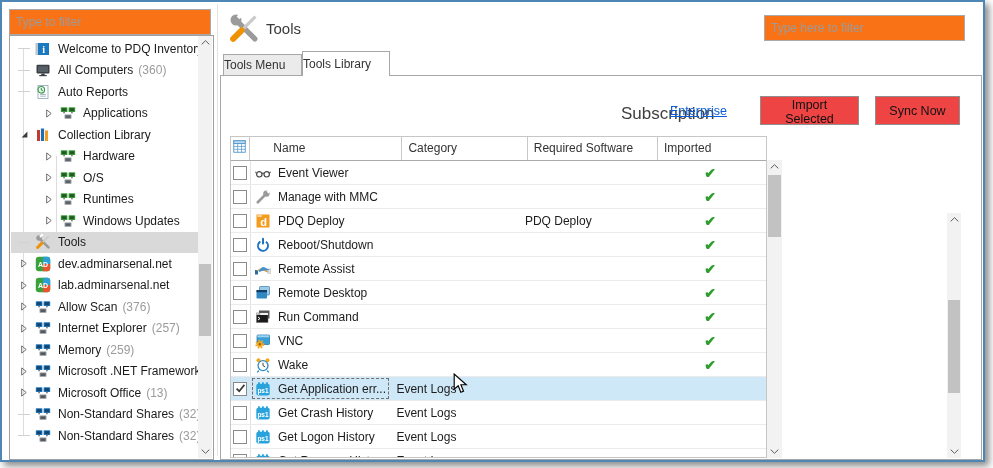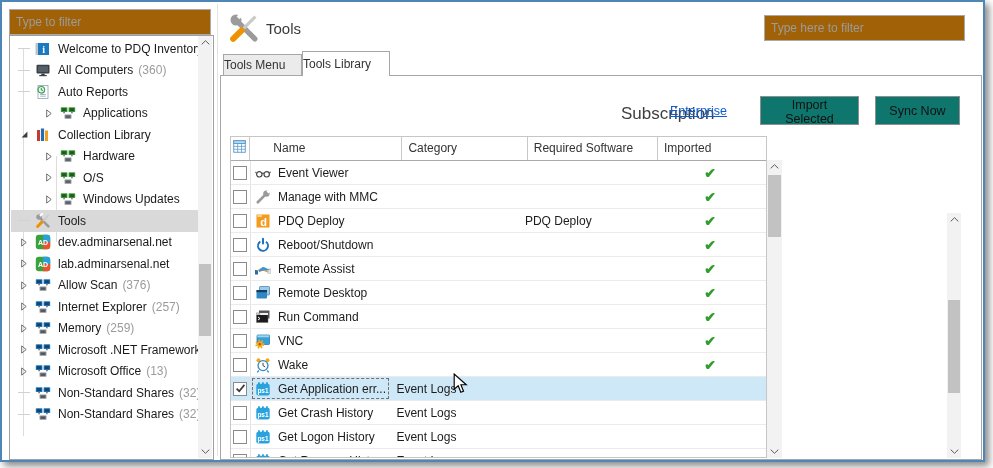--- a/index.html
+++ b/index.html
@@ -2,21 +2,21 @@
 <html><head>
 <meta charset="utf-8">
 <style>
   html,body{margin:0;padding:0;background:#fdfdfd;}
   body{position:relative;width:993px;height:468px;overflow:hidden;
        font-family:"Liberation Sans",sans-serif;font-size:12px;color:#1c1c1c;}
   .window{position:absolute;left:0;top:0;width:985px;height:462px;box-sizing:border-box;
           border:2px solid #4e86b5;background:#fff;box-shadow:4px 4px 7px rgba(0,0,0,.45);}
   .window > *{position:absolute;}
   
-  .filter{box-sizing:border-box;border:1px solid #a9a9a9;background:#a16207;font:12px "Liberation Sans",sans-serif;
+  .filter{box-sizing:border-box;border:1px solid #a9a9a9;background:#f97316;font:12px "Liberation Sans",sans-serif;
           padding:12px 6px;color:#222;outline:none;}
   .filter::placeholder{color:#9b9b9b;}
   .sidebar-filter{left:7px;top:7px;width:202px;height:23px;}
   .top-filter{left:762px;top:13px;width:201px;height:23px;}
   
   .vsep{left:215px;top:2px;width:1px;height:452px;background:#e3e3e3;}
   .tree{left:7px;top:33px;width:205px;height:425px;box-sizing:border-box;border:1px solid #a0a0a0;background:#fff;overflow:hidden;}
   .tree-rows{position:absolute;left:1px;top:0;right:15px;bottom:1px;padding-top:2px;overflow:hidden;z-index:1;}
   .guide{position:absolute;background:#dcdcdc;width:1px;z-index:0;}
   .g-main{left:13px;top:13px;height:387px;}
@@ -47,21 +47,21 @@
   .hdr-icon{left:226px;top:10px;width:32px;height:32px;}
   .hdr-title{left:264px;top:18px;font-size:15px;color:#3a3a3a;}
   
   .panel{left:218px;top:73px;width:762px;height:385px;box-sizing:border-box;border:1px solid #a7a7a7;background:#fff;z-index:1;}
   .tab{box-sizing:border-box;color:#333;}
   .tab-inactive{left:221px;top:52px;width:79px;height:22px;line-height:21px;background:#ebebeb;border:1px solid #a7a7a7;z-index:0;}
   .tab-active{left:300px;top:49px;width:88px;height:25px;line-height:25px;background:#fff;border:1px solid #a7a7a7;border-bottom:none;z-index:3;}
   
   .sub-label{left:619px;top:102px;font-size:17px;color:#3f3f3f;z-index:2;}
   .sub-link{left:668px;top:102px;font-size:12.5px;color:#0b5ed7;text-decoration:underline;cursor:pointer;z-index:2;}
-  .btn{box-sizing:border-box;background:#0f766e;border:1px solid #8f8f8f;font:12.5px "Liberation Sans",sans-serif;color:#111;z-index:2;cursor:default;}
+  .btn{box-sizing:border-box;background:#ef4444;border:1px solid #8f8f8f;font:12.5px "Liberation Sans",sans-serif;color:#111;z-index:2;cursor:default;}
   .btn-import{left:758px;top:94px;width:99px;height:29px;}
   .btn-sync{left:873px;top:94px;width:85px;height:29px;}
   
   .table{left:228px;top:134px;width:537px;height:322px;box-sizing:border-box;border:1px solid #c6c6c6;background:#fff;overflow:hidden;z-index:2;}
   .thead{display:flex;height:23px;border-bottom:1px solid #aaa;background:#fff;}
   .th{box-sizing:border-box;border-right:1px solid #c9c9c9;padding:4px 0 0 6px;color:#333;}
   .th-check{width:20px;padding:3px 0 0 2px;}
   .th-name{width:140px;margin-left:17px;} .th-cat{width:130px;} .th-req{width:135px;}
   .th-imp{width:112px;border-right:none;}
   .trow{display:flex;height:23px;border-bottom:1px solid #ebebeb;align-items:center;background:#fff;}
@@ -231,20 +231,40 @@
               <rect x="0.8" y="2.3" width="6.6" height="4.8" rx="0.6" fill="#3f9b3f"></rect>
               <rect x="1.8" y="3.2" width="4.6" height="2.9" fill="#1d5c1d"></rect>
               <rect x="8.6" y="2.3" width="6.6" height="4.8" rx="0.6" fill="#3f9b3f"></rect>
               <rect x="9.6" y="3.2" width="4.6" height="2.9" fill="#1d5c1d"></rect>
               <rect x="3.2" y="7.1" width="1.8" height="1.2" fill="#777"></rect>
               <rect x="11" y="7.1" width="1.8" height="1.2" fill="#777"></rect>
               <rect x="4.6" y="9.6" width="6.8" height="4.2" rx="0.6" fill="#8a9096"></rect>
               <rect x="5.6" y="10.5" width="4.8" height="2.4" fill="#5a6168"></rect>
             </svg>
           </span>
+          <span class="tlabel">Runtimes</span>
+        </div>
+        <div class="tree-row lvl1">
+          <span class="exp">
+            <svg width="6" height="9" viewBox="0 0 6 9">
+              <path d="M0.7 0.9 L5.2 4.5 L0.7 8.1 Z" fill="none" stroke="#6e6e6e" stroke-width="1"></path>
+            </svg>
+          </span>
+          <span class="ticon ">
+            <svg viewBox="0 0 16 16">
+              <rect x="0.8" y="2.3" width="6.6" height="4.8" rx="0.6" fill="#3f9b3f"></rect>
+              <rect x="1.8" y="3.2" width="4.6" height="2.9" fill="#1d5c1d"></rect>
+              <rect x="8.6" y="2.3" width="6.6" height="4.8" rx="0.6" fill="#3f9b3f"></rect>
+              <rect x="9.6" y="3.2" width="4.6" height="2.9" fill="#1d5c1d"></rect>
+              <rect x="3.2" y="7.1" width="1.8" height="1.2" fill="#777"></rect>
+              <rect x="11" y="7.1" width="1.8" height="1.2" fill="#777"></rect>
+              <rect x="4.6" y="9.6" width="6.8" height="4.2" rx="0.6" fill="#8a9096"></rect>
+              <rect x="5.6" y="10.5" width="4.8" height="2.4" fill="#5a6168"></rect>
+            </svg>
+          </span>
           <span class="tlabel">Windows Updates</span>
         </div>
         <div class="tree-row sel">
           <span class="exp dashline">
             <i></i>
           </span>
           <span class="ticon ">
             <svg viewBox="0 0 28 28">
               <line x1="9" y1="9" x2="23.5" y2="23.5" stroke="#9b9b9b" stroke-width="4.6" stroke-linecap="round"></line>
               <circle cx="7" cy="7" r="4.8" fill="#9b9b9b"></circle>

